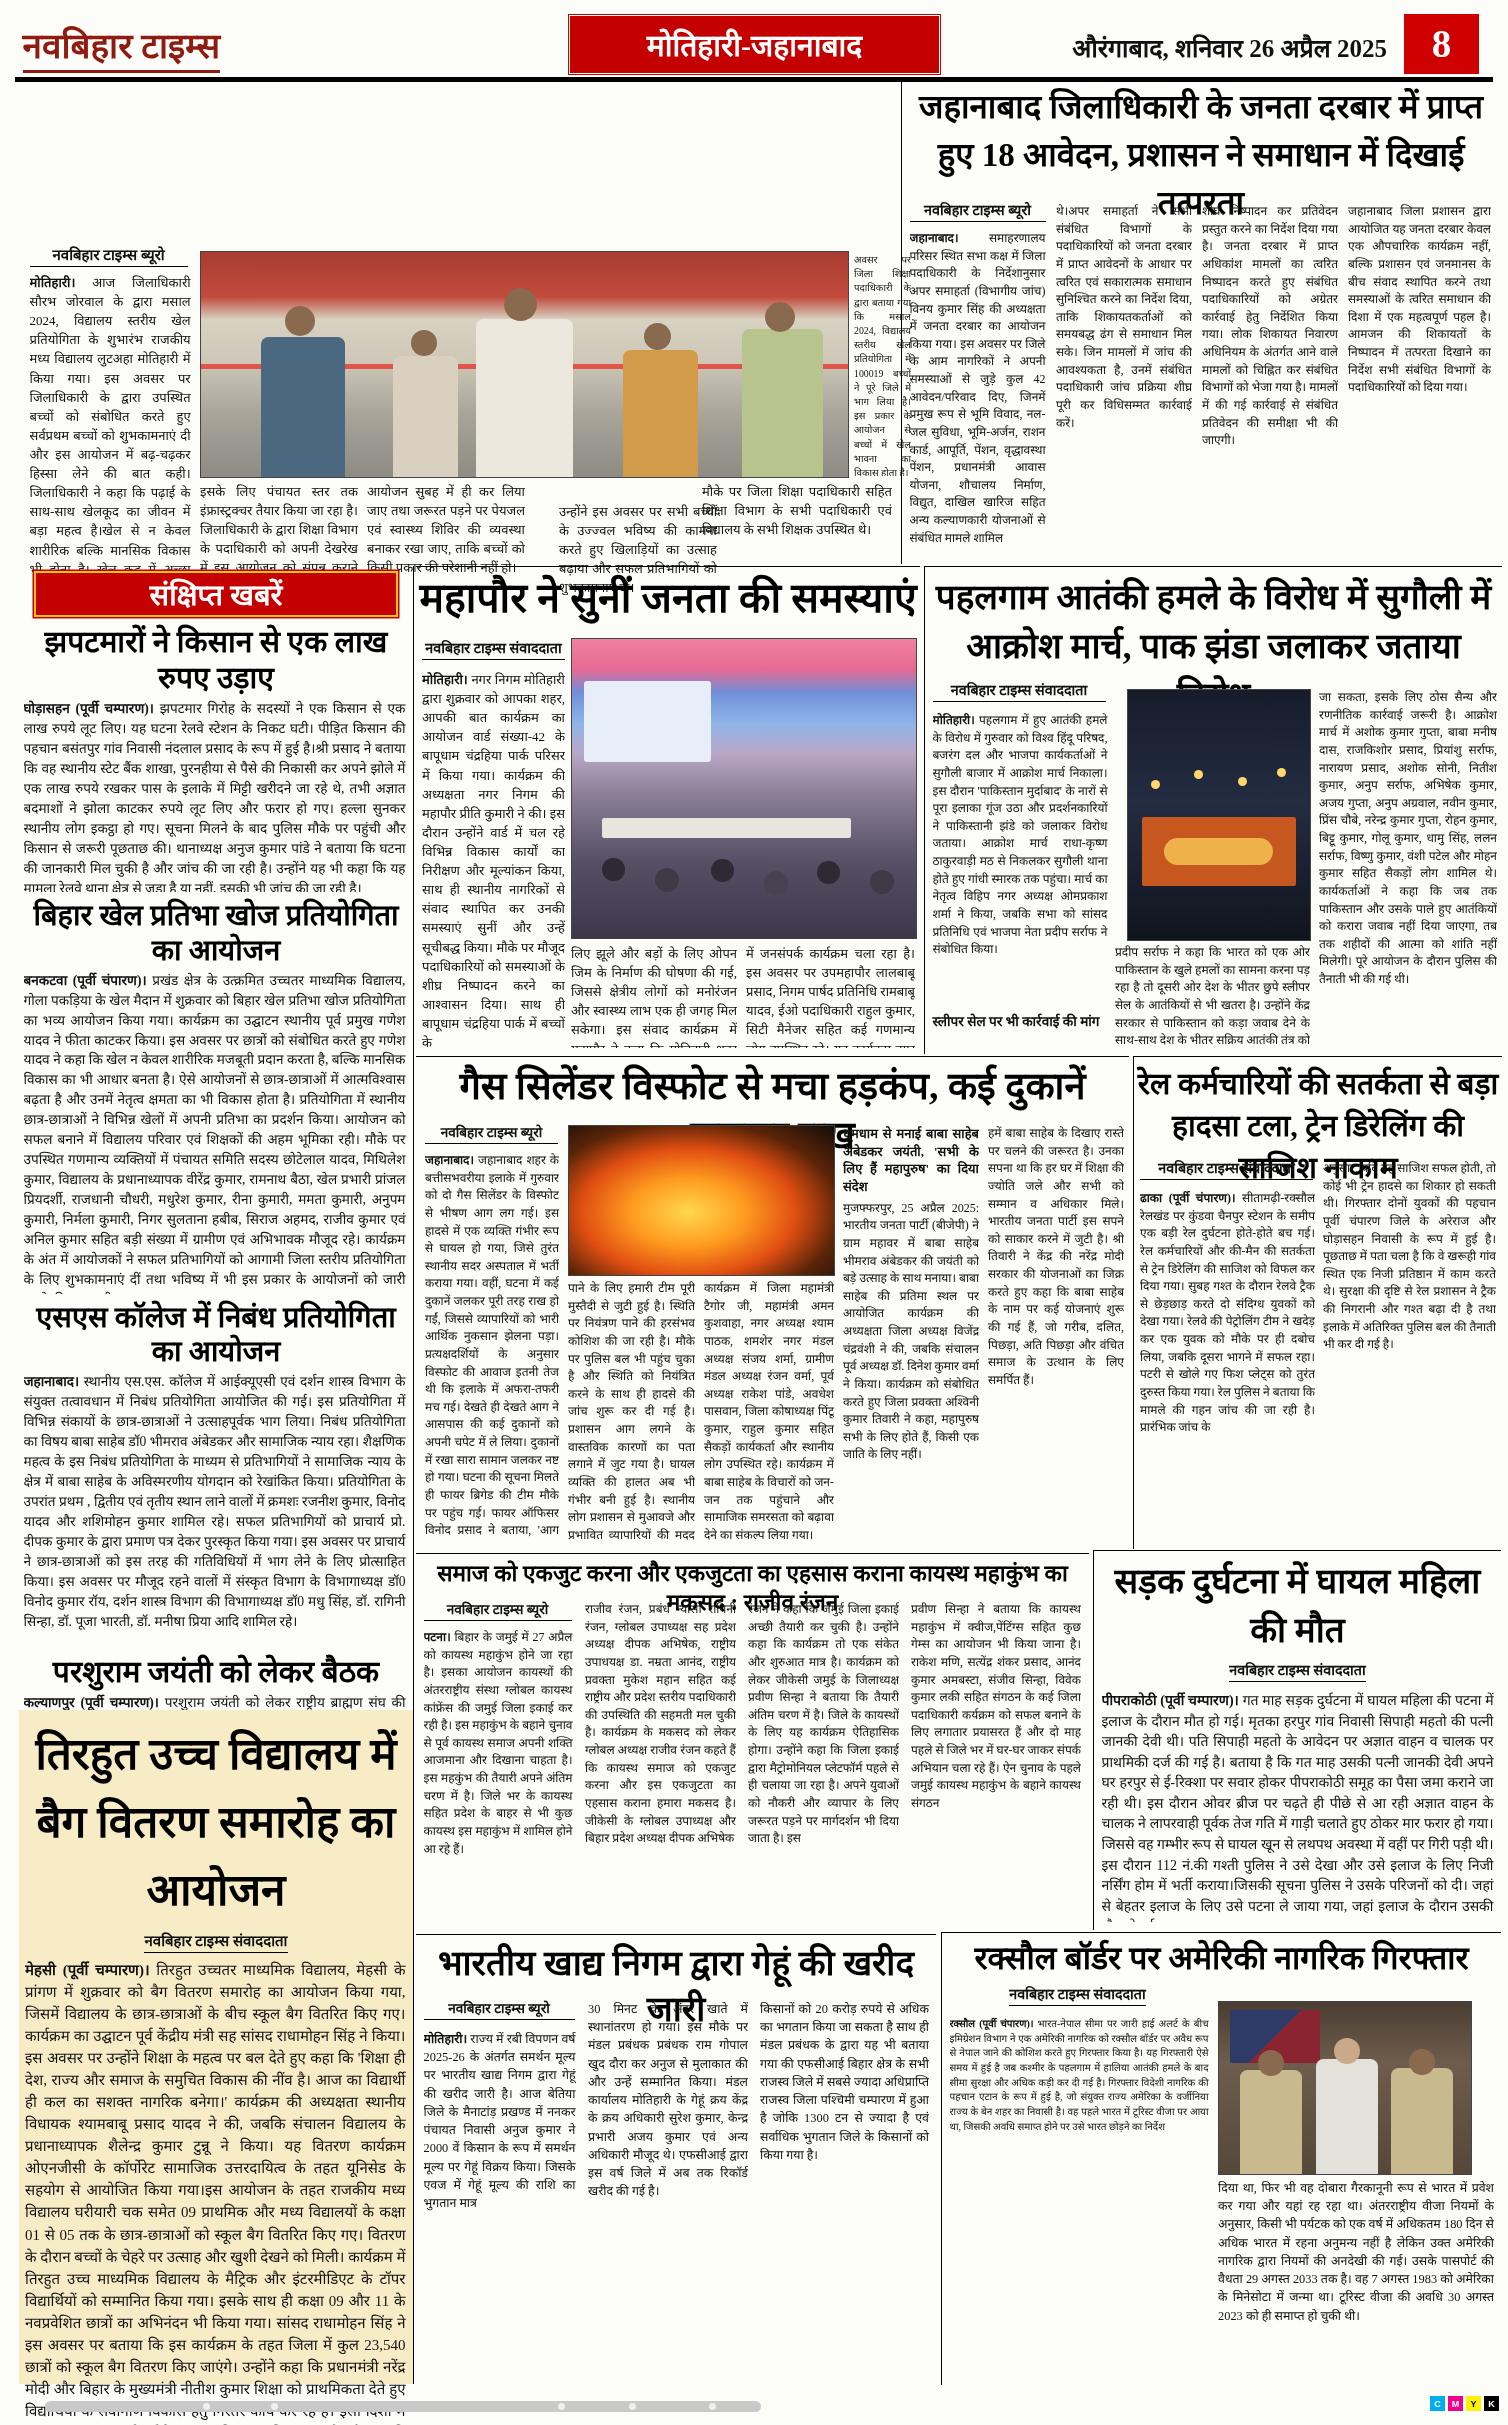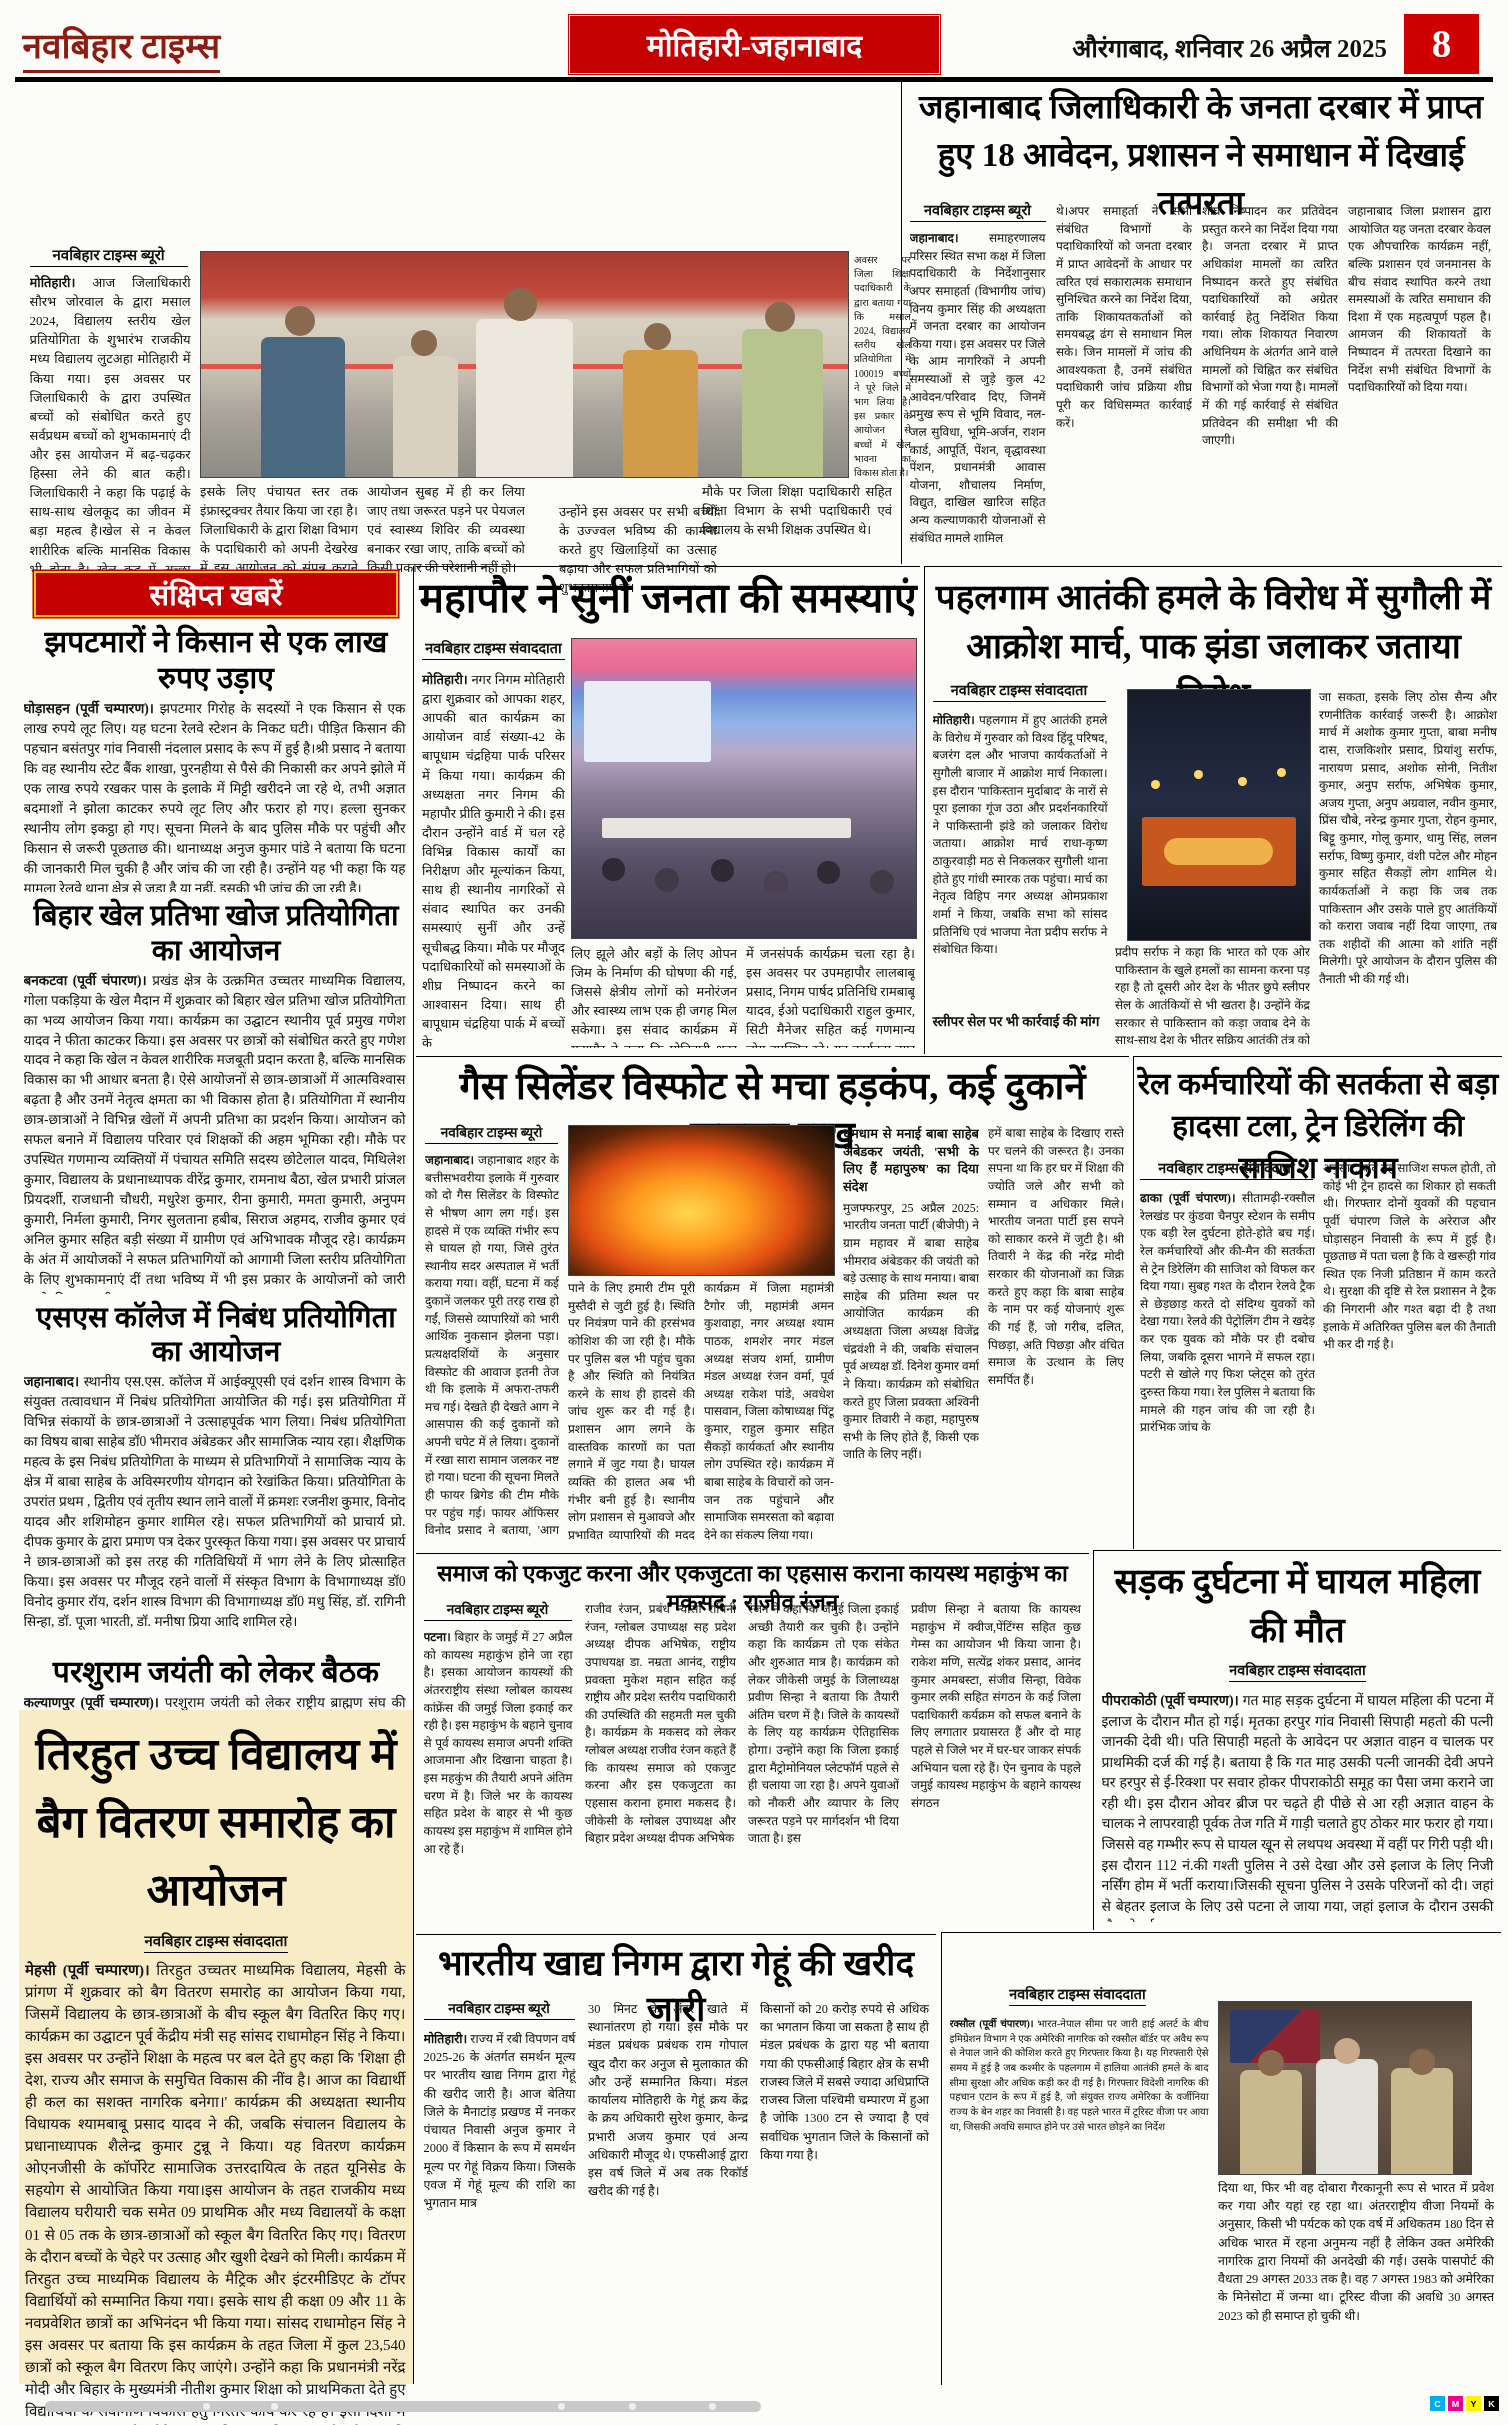--- a/index.html
+++ b/index.html
@@ -224,20 +224,21 @@
     <div class="abs byline" style="left:7.5px;top:63px;width:151px;font-size:13.6px;">नवबिहार टाइम्स ब्यूरो</div>
     <div class="abs bodytxt" style="left:7.5px;top:95px;width:152px;height:345px;font-size:12.4px;">
       <b class="dl">मोतिहारी।</b>
       <span>राज्य में रबी विपणन वर्ष 2025-26 के अंतर्गत समर्थन मूल्य पर भारतीय खाद्य निगम द्वारा गेहूं की खरीद जारी है। आज बेतिया जिले के मैनाटांड़ प्रखण्ड में ननकर पंचायत निवासी अनुज कुमार ने 2000 वें किसान के रूप में समर्थन मूल्य पर गेहूं विक्रय किया। जिसके एवज में गेहूं मूल्य की राशि का भुगतान मात्र</span>
     </div>
     <div class="abs bodytxt" style="left:172px;top:65px;width:160px;height:375px;font-size:12.4px;">30 मिनट के अंदर खाते में स्थानांतरण हो गया। इस मौके पर मंडल प्रबंधक प्रबंधक राम गोपाल खुद दौरा कर अनुज से मुलाकात की और उन्हें सम्मानित किया। मंडल कार्यालय मोतिहारी के गेहूं क्रय केंद्र के क्रय अधिकारी सुरेश कुमार, केन्द्र प्रभारी अजय कुमार एवं अन्य अधिकारी मौजूद थे। एफसीआई द्वारा इस वर्ष जिले में अब तक रिकॉर्ड खरीद की गई है।</div>
     <div class="abs bodytxt" style="left:344px;top:65px;width:169px;height:375px;font-size:12.4px;">किसानों को 20 करोड़ रुपये से अधिक का भगतान किया जा सकता है साथ ही मंडल प्रबंधक के द्वारा यह भी बताया गया की एफसीआई बिहार क्षेत्र के सभी राजस्व जिले में सबसे ज्यादा अधिप्राप्ति राजस्व जिला पश्चिमी चम्पारण में हुआ है जोकि 1300 टन से ज्यादा है एवं सर्वाधिक भुगतान जिले के किसानों को किया गया है।</div>
   </div>
 
   <div class="abs bt bl" style="left:941px;top:1932px;width:559px;height:452px;">
+    <div class="abs hl" style="left:3px;top:4.5px;width:553px;font-size:32px;">रक्सौल बॉर्डर पर अमेरिकी नागरिक गिरफ्तार</div>
     <div class="abs" style="left:0;top:51px;width:271px;text-align:center;">
       <span class="byline" style="display:inline-block;font-size:14.3px;">नवबिहार टाइम्स संवाददाता</span>
     </div>
     <div class="abs bodytxt" style="left:7.5px;top:84px;width:259px;height:360px;font-size:10px;">
       <b class="dl">रक्सौल (पूर्वी चंपारण)।</b>
       <span>भारत-नेपाल सीमा पर जारी हाई अलर्ट के बीच इमिग्रेशन विभाग ने एक अमेरिकी नागरिक को रक्सौल बॉर्डर पर अवैध रूप से नेपाल जाने की कोशिश करते हुए गिरफ्तार किया है। यह गिरफ्तारी ऐसे समय में हुई है जब कश्मीर के पहलगाम में हालिया आतंकी हमले के बाद सीमा सुरक्षा और अधिक कड़ी कर दी गई है। गिरफ्तार विदेशी नागरिक की पहचान एटान के रूप में हुई है, जो संयुक्त राज्य अमेरिका के वर्जीनिया राज्य के बेन शहर का निवासी है। वह पहले भारत में टूरिस्ट वीजा पर आया था, जिसकी अवधि समाप्त होने पर उसे भारत छोड़ने का निर्देश</span>
     </div>
     <div class="photo" style="left:276px;top:68px;width:252px;height:172px;
          background:linear-gradient(180deg,#4a3d33 0%,#6e5d4c 35%,#55473a 100%);">
       <div class="abs" style="left:10.6px;top:7.5px;width:90px;height:53px;background:linear-gradient(135deg,#2e3a68 50%,#8a2430 50%);border-radius:2.3px;"></div>

